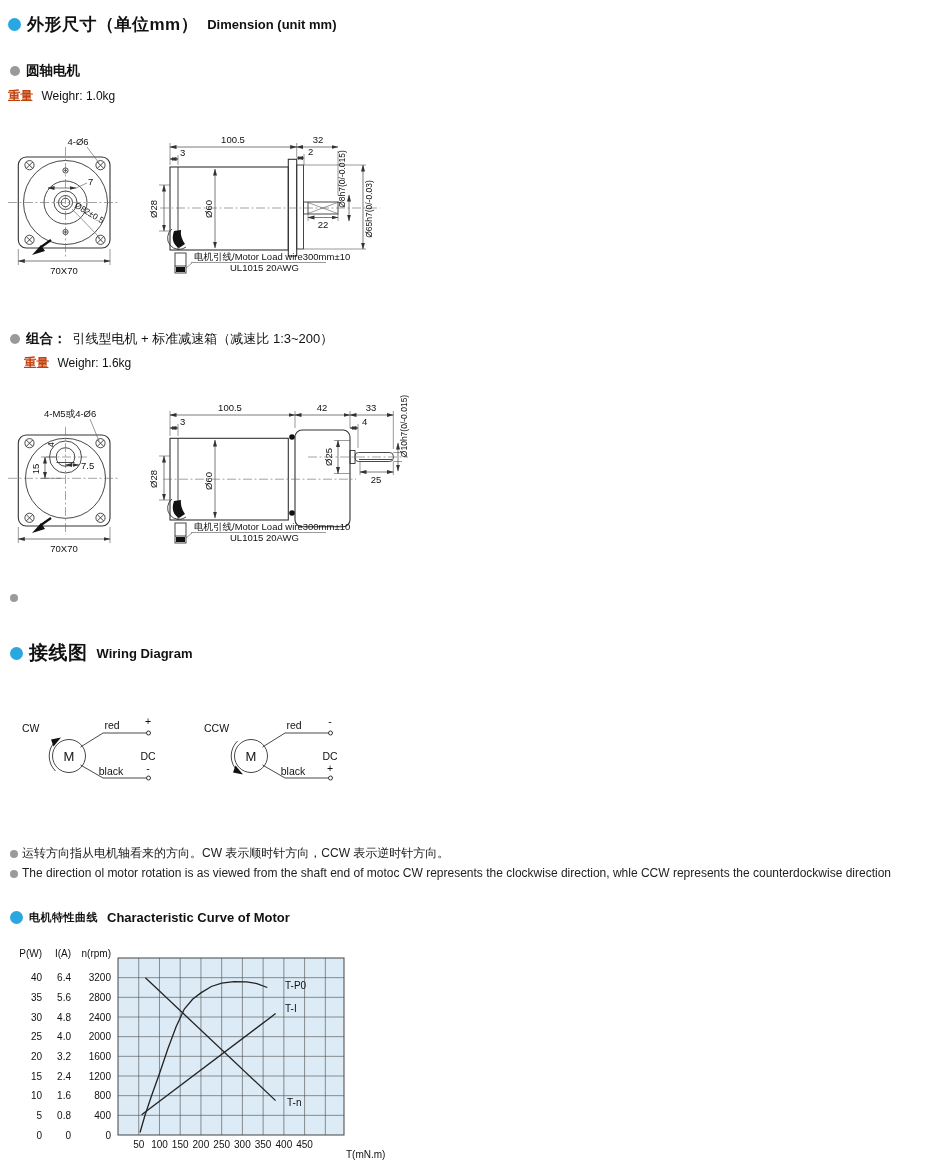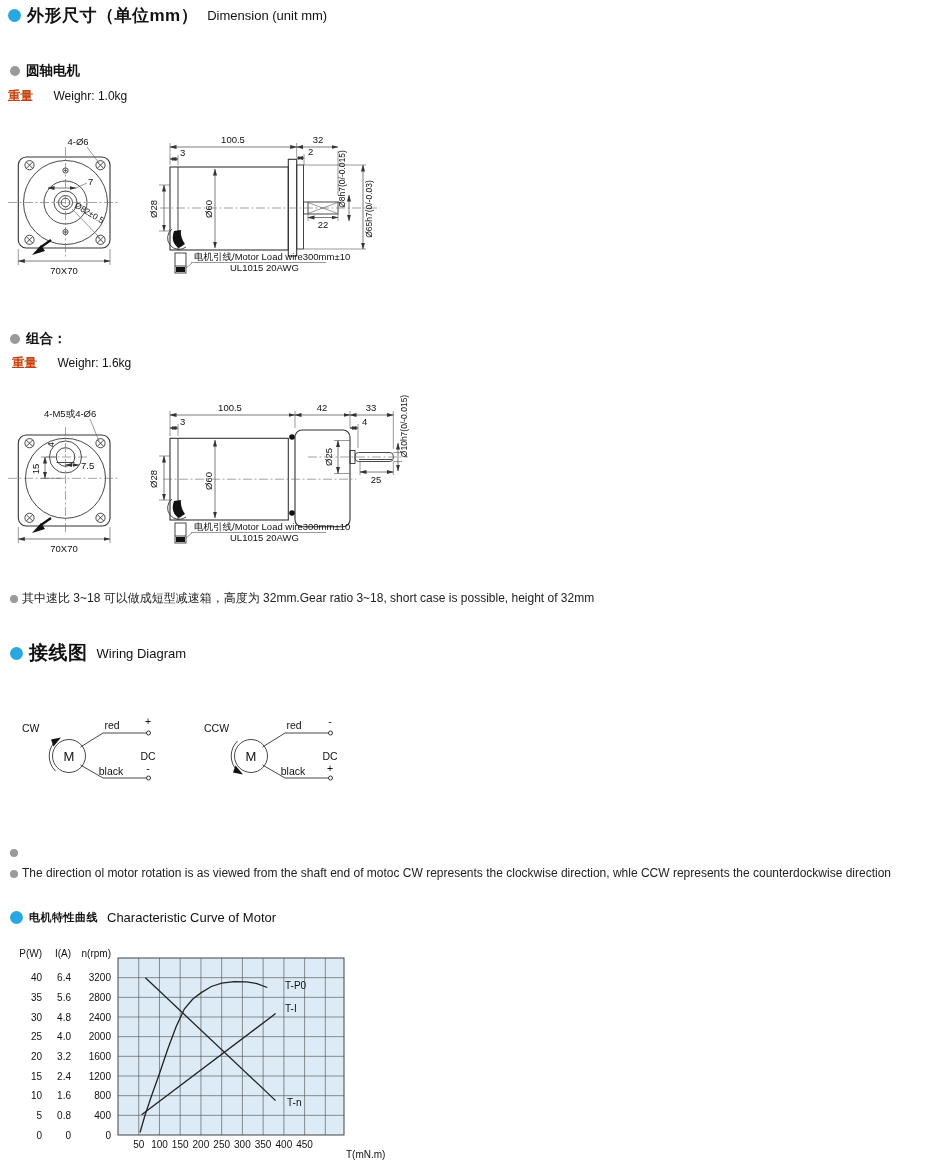--- a/index.html
+++ b/index.html
@@ -4,25 +4,25 @@
 <style>
   html,body{margin:0;padding:0;background:#fff;}
   body{width:950px;height:1168px;position:relative;font-family:"Liberation Sans","DejaVu Sans",sans-serif;color:#111;overflow:hidden;}
   .abs{position:absolute;white-space:nowrap;}
   .sec{position:absolute;display:flex;align-items:center;gap:6px;white-space:nowrap;}
   .b{display:inline-block;border-radius:50%;flex:0 0 auto;}
   .b13{width:13px;height:13px;}
   .b10{width:10px;height:10px;}
   .b8{width:8px;height:8px;position:relative;top:1px;margin-right:4px;}
   .t-cn{font-size:17px;font-weight:bold;letter-spacing:0.5px;}
-  .t-en{font-size:13px;font-weight:normal;margin-left:3px;}
+  .t-en{font-size:13px;font-weight:bold;margin-left:3px;}
   .s-cn{font-size:13.5px;font-weight:bold;}
   .s-reg{font-size:13px;font-weight:normal;}
   .w-lab{font-size:12.5px;font-weight:bold;color:#c2410c;}
-  .w-val{font-size:12px;color:#111;margin-left:16px;text-align:center;}
+  .w-val{font-size:12px;color:#111;margin-left:4px;text-align:center;}
   .note{font-size:12px;color:#222;}
   svg{display:block;position:absolute;}
   svg text{font-family:"Liberation Sans","DejaVu Sans",sans-serif;fill:#111;}
   .ol{stroke:#333;stroke-width:1.1;fill:none;}
   .ol2{stroke:#333;stroke-width:0.9;fill:none;}
   .xl{stroke:#555;stroke-width:0.6;fill:none;}
   .dl{stroke:#444;stroke-width:0.7;fill:none;marker-start:url(#ar);marker-end:url(#ar);}
   .cl{stroke:#666;stroke-width:0.6;fill:none;stroke-dasharray:9 2.5 2 2.5;}
   .dt{font-size:9.5px;}
   .dts{font-size:8.5px;}
@@ -30,21 +30,21 @@
   .fill{fill:#111;stroke:none;}
   .wt{font-size:10.5px;}
   .gl{stroke:#4a4a4a;stroke-width:0.6;}
   .ct{font-size:10px;}
   .curve{fill:none;stroke:#222;stroke-width:1.3;}
   .term{fill:#fff;stroke:#333;stroke-width:1;}
 </style>
 </head>
 <body>
 
-<div class="sec" style="left:8px;top:4px">
+<div class="sec" style="left:8px;top:13px">
   <span class="b b13" style="background: rgb(41, 167, 224);"></span>
   <span class="t-cn">外形尺寸（单位mm）</span>
   <span class="t-en">Dimension (unit mm)</span>
 </div>
 
 <div class="sec" style="left:10px;top:62px">
   <span class="b b10" style="background: rgb(154, 154, 154);"></span>
   <span class="s-cn">圆轴电机</span>
 </div>
 <div class="abs" style="left:8px;top:86px">
@@ -150,22 +150,23 @@
     <line class="xl" x1="178" y1="143" x2="184" y2="138"></line>
     <text class="dt" x="186" y="135">电机引线/Motor Load wire300mm±10</text>
     <line class="xl" x1="183" y1="137.5" x2="318" y2="137.5"></line>
     <text class="dt" x="222" y="146">UL1015 20AWG</text>
   </g>
 </svg>
 
 <div class="sec" style="left:10px;top:330px">
   <span class="b b10" style="background: rgb(154, 154, 154);"></span>
   <span class="s-cn">组合：</span>
-</div>
-<div class="abs" style="left:12px;top:353px">
+  <span class="s-reg">引线型电机 + 标准减速箱（减速比 1:3~200）</span>
+</div>
+<div class="abs" style="left:24px;top:353px">
   <span class="w-lab">重量</span>
   <span class="w-val">Weighr: 1.6kg</span>
 </div>
 
 <svg style="left:8px;top:393px" width="440" height="185" viewBox="0 0 440 185">
 
   <g>
     <rect class="ol" x="10.3" y="42" width="91.7" height="91" rx="8"></rect>
     <g class="ol2">
       <circle cx="21.5" cy="50.2" r="4.6"></circle>
@@ -256,21 +257,21 @@
     <line class="ol2" x1="167" y1="143" x2="178" y2="143"></line>
       <rect class="fill" x="168" y="144" width="9" height="5"></rect>
     <line class="xl" x1="178" y1="145" x2="184" y2="140"></line>
     <text class="dt" x="186" y="137">电机引线/Motor Load wire300mm±10</text>
     <line class="xl" x1="183" y1="139.5" x2="318" y2="139.5"></line>
     <text class="dt" x="222" y="148">UL1015 20AWG</text>
   </g>
 </svg>
 
 <div class="abs note" style="left:10px;top:590px">
-  <span class="b b8" style="background: rgb(154, 154, 154);"></span><span>其中速比 3~18 可以做成短型减速箱，高度为 32mm.Gear ratio 3~18, short case is possible, height of 32mm</span>
+  <span class="b b8" style="background: rgb(154, 154, 154);"></span>
 </div>
 
 <div class="sec" style="left:10px;top:640px">
   <span class="b b13" style="background: rgb(41, 167, 224);"></span>
   <span class="t-cn" style="font-size:19px">接线图</span>
   <span class="t-en" style="font-size:13px">Wiring Diagram</span>
 </div>
 
 <svg style="left:8px;top:710px" width="345" height="100" viewBox="0 0 345 100">
 
@@ -303,21 +304,21 @@
     <text class="wt mid" x="285" y="64.5">black</text>
     <circle class="term" cx="322.5" cy="23" r="2"></circle>
     <circle class="term" cx="322.5" cy="68" r="2"></circle>
     <text class="wt mid" x="322" y="15">-</text>
     <text class="wt mid" x="322" y="62">+</text>
     <text class="wt mid" x="322" y="50">DC</text>
   </g>
 </svg>
 
 <div class="abs note" style="left:10px;top:845px">
-  <span class="b b8" style="background: rgb(154, 154, 154);"></span>
+  <span class="b b8" style="background: rgb(154, 154, 154);"></span><span>运转方向指从电机轴看来的方向。CW 表示顺时针方向，CCW 表示逆时针方向。</span>
 </div>
 <div class="abs note" style="left:10px;top:866px">
   <span class="b b8" style="background: rgb(154, 154, 154);"></span><span>The direction ol motor rotation is as viewed from the shaft end of motoc CW represents the clockwise direction, whle CCW represents the counterdockwise direction</span>
 </div>
 
 <div class="sec" style="left:10px;top:910px">
   <span class="b b13" style="background: rgb(41, 167, 224);"></span>
   <span class="t-cn" style="font-size:11px">电机特性曲线</span>
   <span class="t-en" style="font-size:13px">Characteristic Curve of Motor</span>
 </div>

